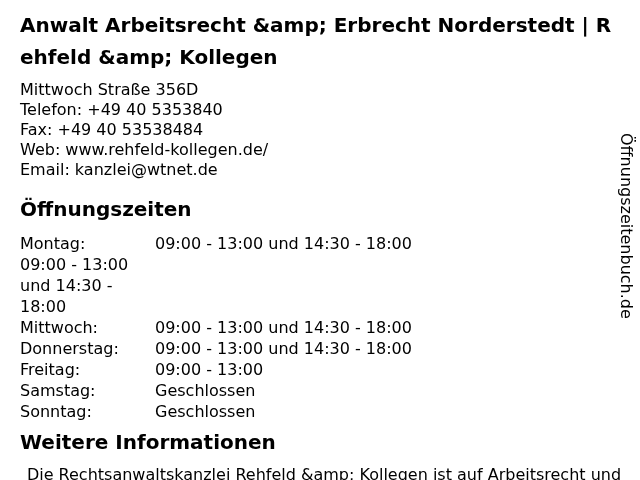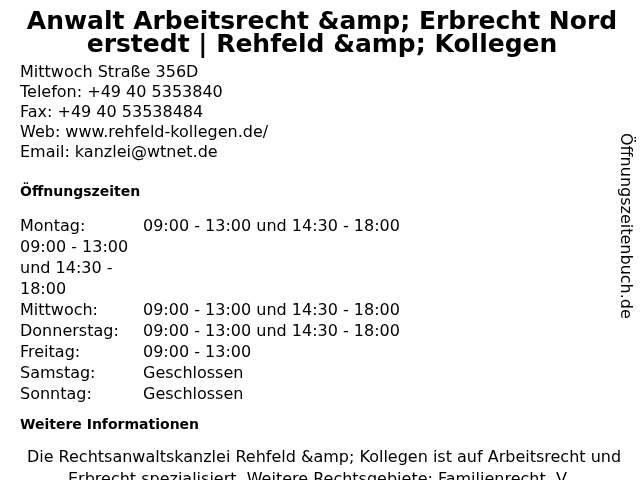--- a/index.html
+++ b/index.html
@@ -14,47 +14,47 @@
     font-family: "DejaVu Sans", "Liberation Sans", sans-serif;
     font-size: 16px;
     position: relative;
     overflow: hidden;
   }
   .content {
     padding: 9px 0 0 20px;
   }
   .title {
     margin: 0;
-    font-size: 25px;
-    line-height: 23px;
+    font-size: 20px;
+    line-height: 32px;
     font-weight: bold;
     width: 604px;
     word-break: break-all;
-    text-align: center;
   }
   .contact {
     margin-top: 7px;
     line-height: 20px;
   }
   .section-heading {
     margin: 0;
-    font-size: 14px;
+    font-size: 20px;
     line-height: 22px;
     font-weight: bold;
   }
   .hours-heading {
     margin-top: 18px;
   }
   .hours {
     margin-top: 13px;
     line-height: 21px;
   }
   .hours-row {
     display: grid;
     grid-template-columns: 123px auto;
+    gap: 12px;
   }
   .more-info-heading {
     margin-top: 9px;
   }
   .description {
     margin: 11px 0 0 0;
     width: 608px;
     line-height: 22px;
     text-align: center;
   }

